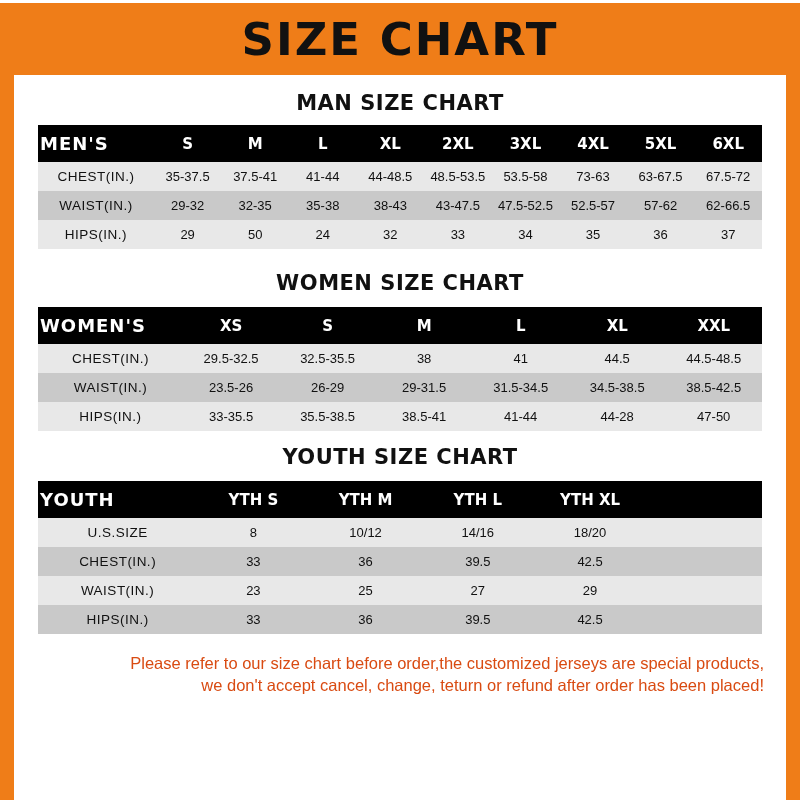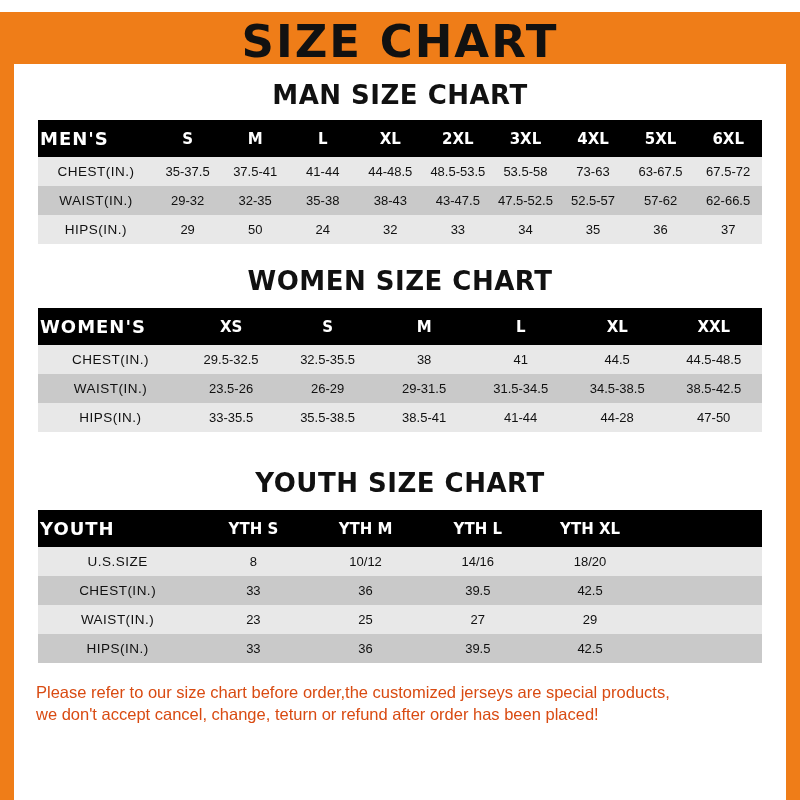--- a/index.html
+++ b/index.html
@@ -16,49 +16,49 @@
   .page {
     position: relative;
     width: 800px;
     height: 800px;
     box-sizing: border-box;
     border-left: 14px solid #ef7d18;
     border-right: 14px solid #ef7d18;
     background: #ffffff;
   }
   .banner {
-    height: 52px;
+    height: 72px;
     background: #ef7d18;
     display: flex;
-    align-items: flex-end;
+    align-items: center;
     justify-content: center;
-    margin: 12px -14px;
+    margin: 3px -14px;
   }
   .banner-title {
     font-family: "DejaVu Sans", sans-serif;
     font-weight: bold;
     font-size: 45px;
     letter-spacing: 2px;
     color: #111111;
     line-height: 1;
   }
   .section {
     padding: 0 24px;
   }
   .section-title {
     text-align: center;
     font-family: "DejaVu Sans", sans-serif;
     font-weight: bold;
-    font-size: 26px;
+    font-size: 21px;
     color: #111111;
     letter-spacing: 0.5px;
   }
   .men-title { margin: 16px 0 10px; }
   .women-title { margin: 22px 0 12px; }
-  .youth-title { margin: 36px 0 12px; }
+  .youth-title { margin: 14px 0 12px; }
 
   table.size-table {
     width: 100%;
     border-collapse: collapse;
     table-layout: fixed;
   }
   table.size-table th,
   table.size-table td {
     text-align: center;
     font-family: "Liberation Sans", sans-serif;
@@ -111,21 +111,21 @@
   .youth-table tbody tr td:nth-child(5) ~ td { }
   .youth-spacer { width: 16%; }
 
   .notice {
     margin: 18px 22px 0 22px;
     color: #d94b12;
     font-size: 16.5px;
     line-height: 1.35;
     font-family: "Liberation Sans", sans-serif;
   }
-  .notice div { white-space: nowrap; }
+  .notice div { white-space: nowrap; text-align: right; }
 </style>
 </head>
 <body>
 
 <div class="page">
 
   <div class="banner">
     <div class="banner-title">SIZE CHART</div>
   </div>
 

